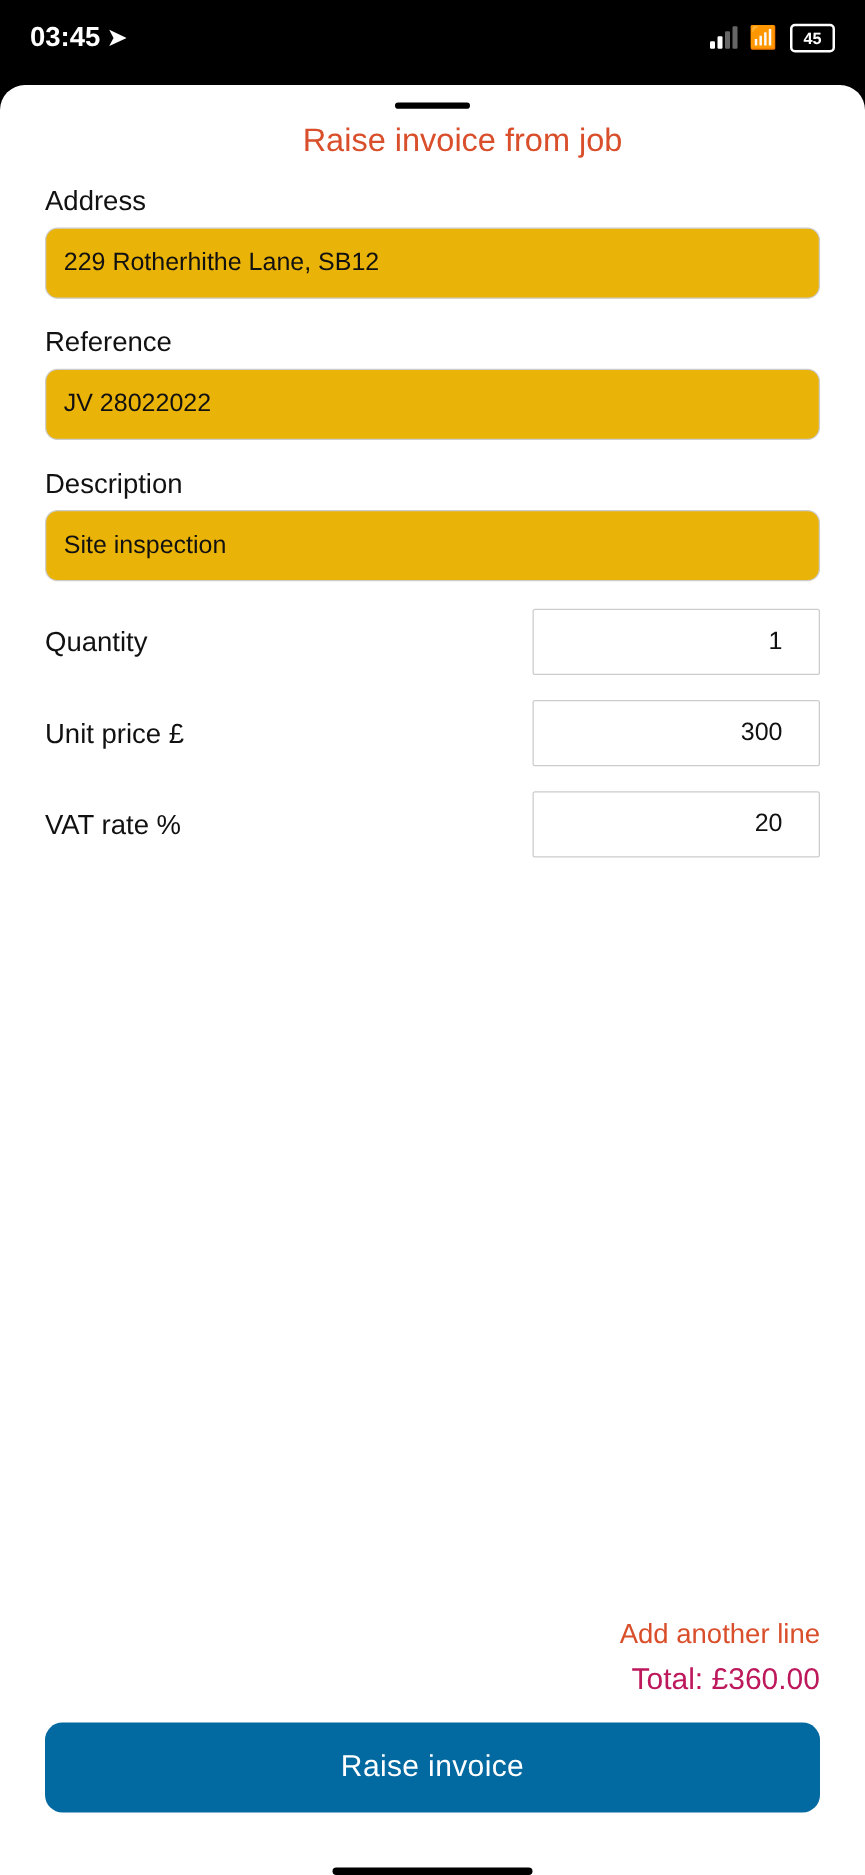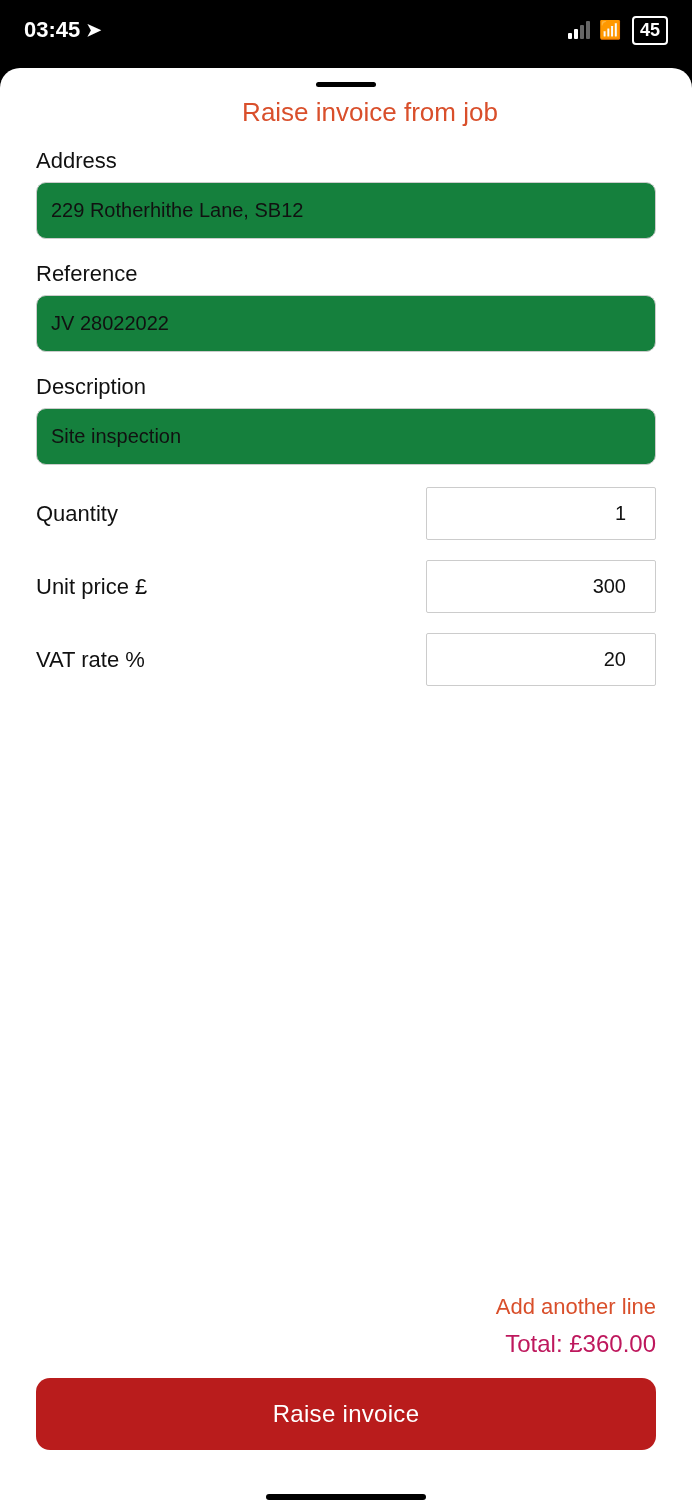--- a/index.html
+++ b/index.html
@@ -55,21 +55,21 @@
     }
 
     .wifi-icon {
       font-size: 18px;
     }
 
     .battery {
       border: 2px solid #fff;
       border-radius: 4px;
       padding: 2px 4px;
-      font-size: 18px;
+      font-size: 13px;
       font-weight: 600;
       color: #fff;
       position: relative;
       min-width: 36px;
       text-align: center;
     }
 
     .main-content {
       background: #fff;
       border-radius: 20px 20px 0 0;
@@ -115,21 +115,21 @@
     }
 
     .text-input {
       width: 100%;
       border: 1.5px solid #ccc;
       border-radius: 10px;
       padding: 16px 14px;
       font-size: 20px;
       color: #111;
       outline: none;
-      background: #15803d;
+      background: #eab308;
     }
 
     .inline-field-group {
       display: flex;
       align-items: center;
       margin-bottom: 20px;
     }
 
     .inline-label {
       font-size: 22px;
@@ -166,21 +166,21 @@
     .total-line {
       text-align: right;
       font-size: 24px;
       font-weight: 500;
       color: #be185d;
       margin-bottom: 20px;
     }
 
     .raise-invoice-btn {
       width: 100%;
-      background: #b91c1c;
+      background: #0369a1;
       color: #fff;
       border: none;
       border-radius: 14px;
       padding: 22px;
       font-size: 24px;
       font-weight: 500;
       cursor: pointer;
       letter-spacing: 0.3px;
     }
 

